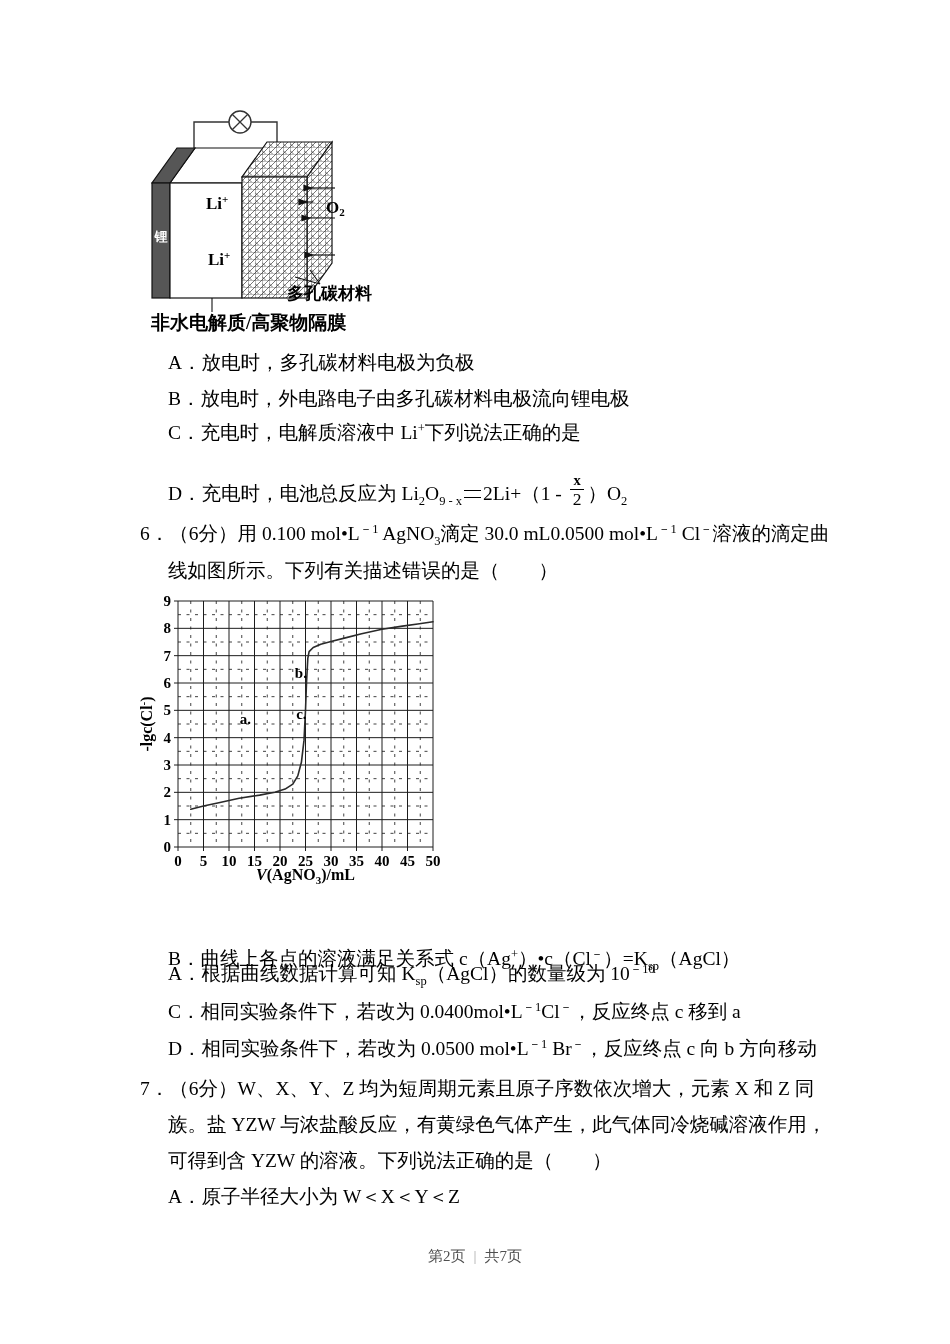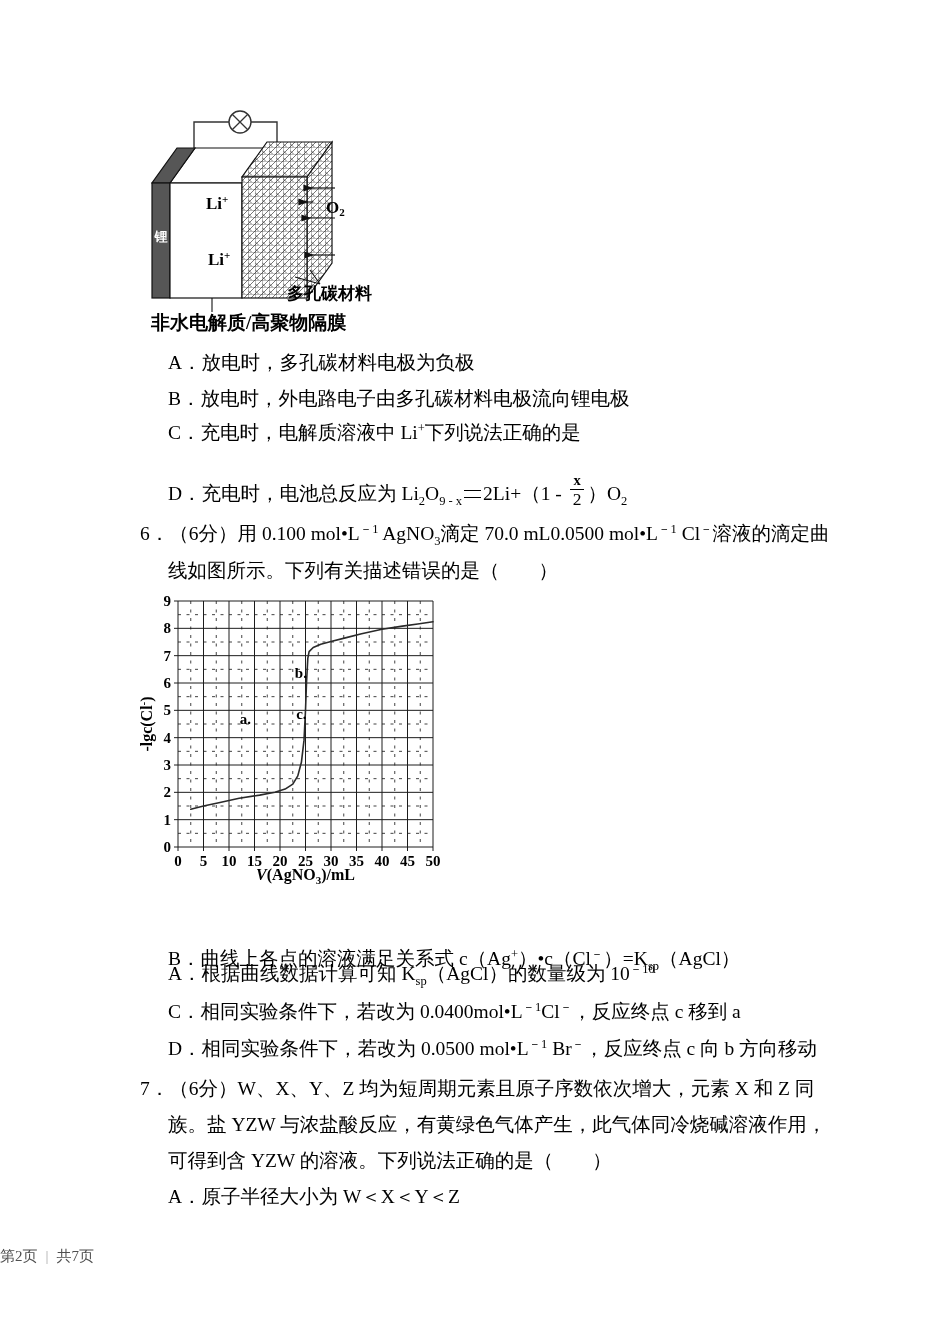--- a/index.html
+++ b/index.html
@@ -7,21 +7,21 @@
   body{position:relative;font-family:"Liberation Serif","DejaVu Serif",serif;color:#000;overflow:hidden}
   .abs{position:absolute;white-space:nowrap}
   .line{font-size:19.5px;line-height:26px}
   .qnum{display:inline}
   sup{font-size:12.5px;vertical-align:super;line-height:0}
   sub{font-size:12.5px;vertical-align:sub;line-height:0}
   .frac{display:inline-block;vertical-align:-5px;text-align:center;margin:0 3px;line-height:1}
   .frac .num{display:block;font-weight:700;font-size:14.5px;padding:0 2px 1px}
   .frac .den{display:block;border-top:1.7px solid #000;font-size:17.5px;padding:1px 3px 0}
   .dbleq{display:inline-block;width:17px;height:8px;border-top:1.8px solid #000;border-bottom:1.8px solid #000;vertical-align:2px;margin:0 2px}
-  .footer{font-size:15px;width:950px;text-align:left}
+  .footer{font-size:15px;width:950px;text-align:center}
   .f-page{color:#4f4f4f}
   .f-div{color:#ababab;margin:0 8px}
   
   .gmajor{stroke:#1c1c1c;stroke-width:1}
   .gminor{stroke:#2c2c2c;stroke-width:0.9;stroke-dasharray:3 5.5}
   .curve{fill:none;stroke-width:1.6;stroke-linejoin:round;stroke-linecap:round}
   .tick{font:700 15px "Liberation Serif",serif;fill:#000}
   .ptlabel{font:700 15px "Liberation Serif",serif;fill:#000}
   .axislabel{font:700 16px "Liberation Serif",serif;fill:#000}
   
@@ -77,21 +77,21 @@
   <text x="176" y="108" class="li-txt"><tspan>O</tspan><tspan dy="3" font-size="11">2</tspan></text>
   <text x="137" y="194" class="cjk17">多孔碳材料</text>
   <text x="1" y="224" class="cjk19">非水电解质/高聚物隔膜</text>
 </svg>
 
 <div class="abs line" style="left:168px;top:350px"><span>A．</span><span><span>放电时，多孔碳材料电极为负极</span></span></div>
 <div class="abs line" style="left:168px;top:386px"><span>B．</span><span><span>放电时，外电路电子由多孔碳材料电极流向锂电极</span></span></div>
 <div class="abs line" style="left:168px;top:420px"><span>C．</span><span><span>充电时，电解质溶液中 Li</span><sup>+</sup><span>下列说法正确的是</span></span></div>
 <div class="abs line" style="left:168px;top:473px"><span>D．</span><span><span>充电时，电池总反应为 Li</span><sub>2</sub><span>O</span><sub>9 - x</sub><span class="dbleq"></span><span>2Li+（1 - </span><span class="frac"><span class="num">x</span><span class="den">2</span></span><span>）O</span><sub>2</sub></span></div>
 
-<div class="abs line" style="left:140px;top:521px"><span class="qnum">6．</span><span><span>（6分）用 0.100 mol•L</span><sup>－1</sup><span> AgNO</span><sub>3</sub><span>滴定 70.0 mL0.0500 mol•L</span><sup>－1</sup><span> Cl</span><sup>－</sup><span>溶液的滴定曲</span></span></div>
+<div class="abs line" style="left:140px;top:521px"><span class="qnum">6．</span><span><span>（6分）用 0.100 mol•L</span><sup>－1</sup><span> AgNO</span><sub>3</sub><span>滴定 30.0 mL0.0500 mol•L</span><sup>－1</sup><span> Cl</span><sup>－</sup><span>溶液的滴定曲</span></span></div>
 <div class="abs line" style="left:168px;top:558px">线如图所示。下列有关描述错误的是（　　）</div>
 
 <svg id="titration-plot" class="abs" style="left:140px;top:592px" width="345" height="300" viewBox="0 0 345 300">
     <line x1="50.75" y1="9" x2="50.75" y2="255" class="gminor"></line>
     <line x1="76.25" y1="9" x2="76.25" y2="255" class="gminor"></line>
     <line x1="101.75" y1="9" x2="101.75" y2="255" class="gminor"></line>
     <line x1="127.25" y1="9" x2="127.25" y2="255" class="gminor"></line>
     <line x1="152.75" y1="9" x2="152.75" y2="255" class="gminor"></line>
     <line x1="178.25" y1="9" x2="178.25" y2="255" class="gminor"></line>
     <line x1="203.75" y1="9" x2="203.75" y2="255" class="gminor"></line>

